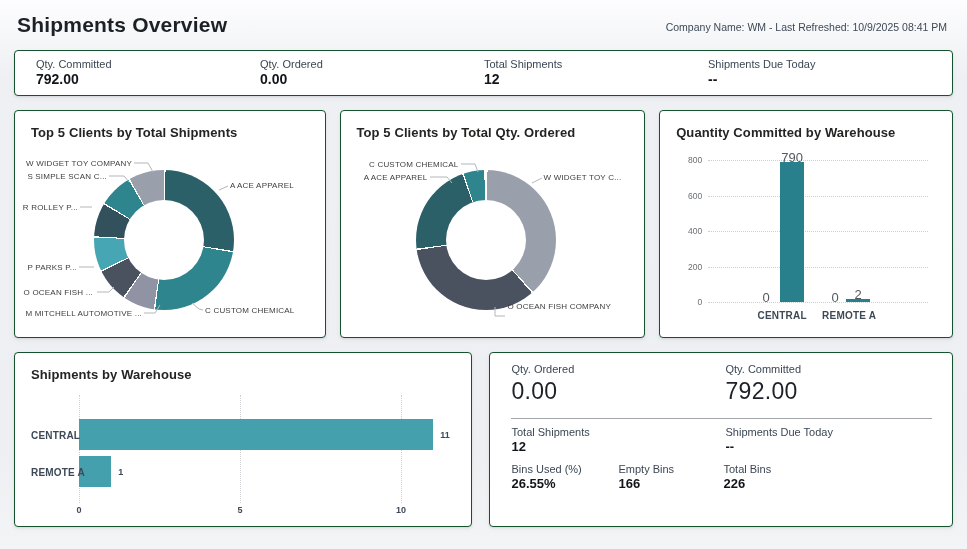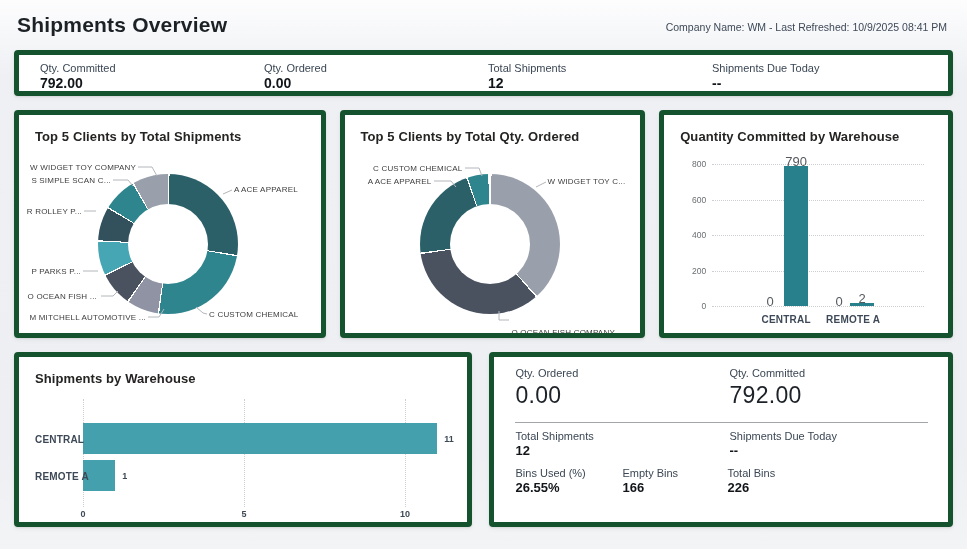--- a/index.html
+++ b/index.html
@@ -7,21 +7,21 @@
   body {
     font-family:"Liberation Sans", sans-serif;
     background:linear-gradient(180deg,#fdfdfe 0%,#eef0f3 14%,#edeff2 82%,#f3f4f6 100%);
     color:#252423;
   }
   .topbar { height:45px; padding:13px 20px 0 17px; position:relative; }
   .page-title { font-size:21px; font-weight:700; color:#1c2126; letter-spacing:.2px; }
   .refresh-info { position:absolute; right:20px; top:21px; font-size:10.5px; color:#3e4957; }
   .content { padding:0 14px; }
   .card {
-    background:#fff; border-radius:4px; border:5px solid #14532d;
+    background:#fff; border-radius:4px; border:1px solid #14532d;
     box-shadow:0 1px 2px rgba(0,0,0,.07), 0 2px 5px rgba(0,0,0,.05);
   }
   .kpi-strip { margin-top:5px; height:46px; display:grid; grid-template-columns:224px 224px 224px 1fr; padding:7px 0 0 21px; }
   .kpi-label { font-size:11px; color:#3b4754; }
   .kpi-value { font-size:14px; font-weight:700; color:#12161a; margin-top:1px; }
   .row2 { margin-top:14px; display:grid; grid-template-columns:1.06fr 1.04fr 1fr; gap:14px; height:228px; }
   .row3 { margin-top:14px; display:grid; grid-template-columns:457fr 462fr; gap:17px; height:175px; }
   .chart-card { padding:14px 16px 0 16px; overflow:hidden; }
   .chart-title { font-size:13px; font-weight:700; color:#252423; letter-spacing:.1px; }
   .chart-body { position:relative; margin-top:5px; height:190px; }
@@ -105,21 +105,21 @@
             <polyline points="103,18 117,18 122,27"></polyline>
           </svg>
         </div>
     </div>
     <div class="card chart-card">
       <div class="chart-title">Top 5 Clients by Total Qty. Ordered</div>
       <div class="chart-body" id="donut-1">
           <div class="donut" style="left: 59px; top: 25px; width: 140px; height: 140px; background: conic-gradient(rgb(255, 255, 255) 0%, rgb(255, 255, 255) 0.35%, rgb(154, 160, 171) 0.35%, rgb(154, 160, 171) 38.3%, rgb(255, 255, 255) 38.3%, rgb(255, 255, 255) 38.65%, rgb(74, 82, 96) 38.65%, rgb(74, 82, 96) 72.7%, rgb(255, 255, 255) 72.7%, rgb(255, 255, 255) 73.05%, rgb(43, 96, 105) 73.05%, rgb(43, 96, 105) 94.5%, rgb(255, 255, 255) 94.5%, rgb(255, 255, 255) 94.85%, rgb(46, 133, 142) 94.85%, rgb(46, 133, 142) 99.6%, rgb(255, 255, 255) 99.6%, rgb(255, 255, 255) 99.95%, rgb(51, 80, 93) 99.95%, rgb(51, 80, 93) 100%);"></div>
           <div class="donut-hole" style="left: 89px; top: 55px; width: 80px; height: 80px;"></div>
           <div class="donut-label" style="left: 187px; top: 32px;">W WIDGET TOY C...</div>
-          <div class="donut-label" style="left: 151px; top: 183px;">O OCEAN FISH COMPANY</div>
+          <div class="donut-label" style="left: 151px; top: 161px;">O OCEAN FISH COMPANY</div>
           <div class="donut-label r" style="left: 71px; top: 32px;">A ACE APPAREL</div>
           <div class="donut-label r" style="left: 102px; top: 19px;">C CUSTOM CHEMICAL</div>
           <svg class="leader-lines">
             <polyline points="175,38 185,33"></polyline>
             <polyline points="138,162 138,171 148,171"></polyline>
             <polyline points="73,32 90,32 95,38"></polyline>
             <polyline points="104,19 118,19 121,27"></polyline>
           </svg>
         </div>
     </div>

